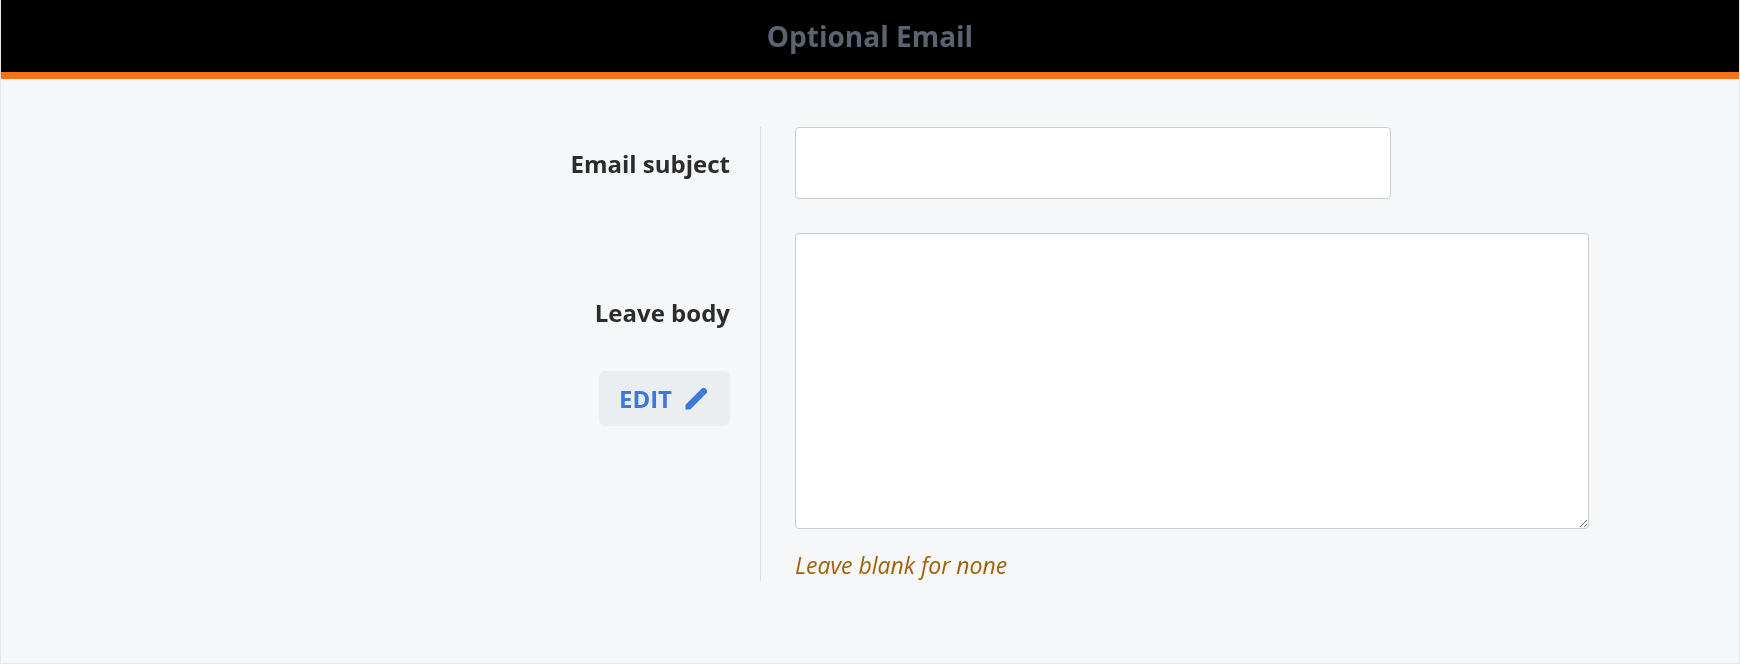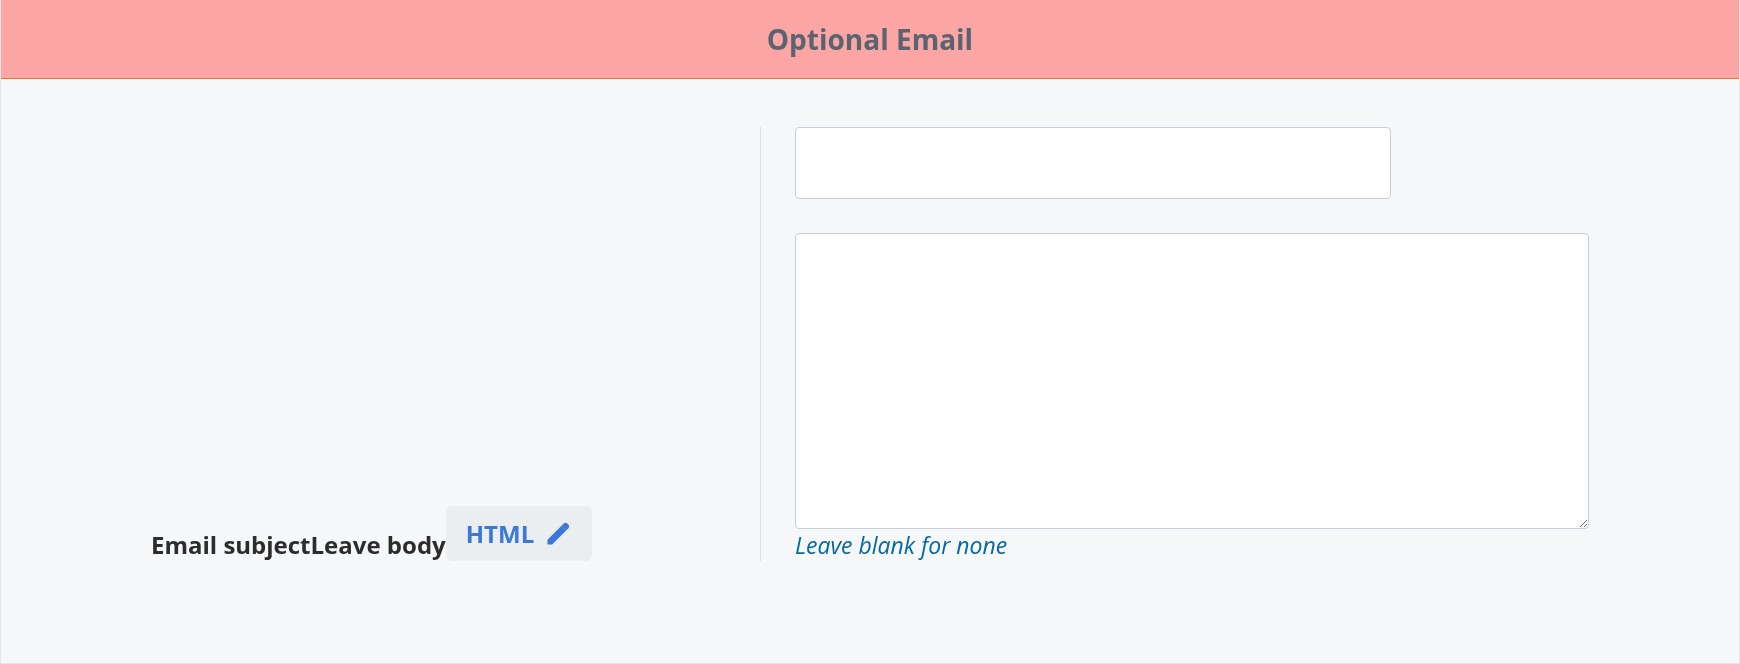--- a/index.html
+++ b/index.html
@@ -6,46 +6,47 @@
     body {
       font-family: "Open Sans", "Segoe UI", Roboto, -apple-system, BlinkMacSystemFont, sans-serif;
       background: #f5f7f9;
       color: #333;
       width: 1740px;
       height: 664px;
       border: 1px solid #e3e7eb;
       border-top: none;
     }
     .header {
-      background: #fca5a5;
+      background: #000000;
       height: 79px;
       display: flex;
       align-items: center;
       justify-content: center;
-      border-bottom: 1px solid #f97316;
+      border-bottom: 7px solid #f97316;
     }
     .header-title {
       font-size: 28px;
       font-weight: 700;
       color: #5a6470;
     }
     .content {
       display: flex;
       justify-content: center;
       width: 100%;
       padding: 48px 0;
     }
     .form-area {
       display: flex;
     }
     .left-col {
       width: 610px;
       padding-right: 30px;
       border-right: 1px solid #d9dee3;
       display: flex;
+      flex-direction: column;
       align-items: flex-end;
     }
     .right-col {
       padding-left: 34px;
     }
     .label {
       font-size: 24px;
       font-weight: 700;
       color: #2c2c2c;
       text-align: right;
@@ -101,40 +102,41 @@
       background: #fff;
       font-size: 22px;
       padding: 12px 14px;
       font-family: inherit;
       resize: both;
       margin-top: 34px;
     }
     .hint {
       font-size: 23px;
       font-style: italic;
-      color: #0369a1;
+      color: #a16207;
+      margin-top: 20px;
     }
   </style>
 </head>
 <body>
 
 <div class="header">
   <span class="header-title">Optional Email</span>
 </div>
 
 <div class="content">
   <div class="form-area">
 
     <div class="left-col">
       <div class="label label-subject">Email subject</div>
       <div class="label label-body">Leave body</div>
 
       <div class="btn-group">
         <button class="toggle-btn active">
-          <span>HTML</span>
+          <span>EDIT</span>
           <svg viewBox="0 0 24 24">
             <path d="M3 21 L3 17 L15 5 L19 9 L7 21 Z" stroke-width="0"></path>
             <path d="M15 5 L17 3 C17.8 2.2 19.2 2.2 20 3 L21 4 C21.8 4.8 21.8 6.2 21 7 L19 9 Z" stroke-width="0"></path>
           </svg>
         </button>
 
       </div>
     </div>
 
     <div class="right-col">

